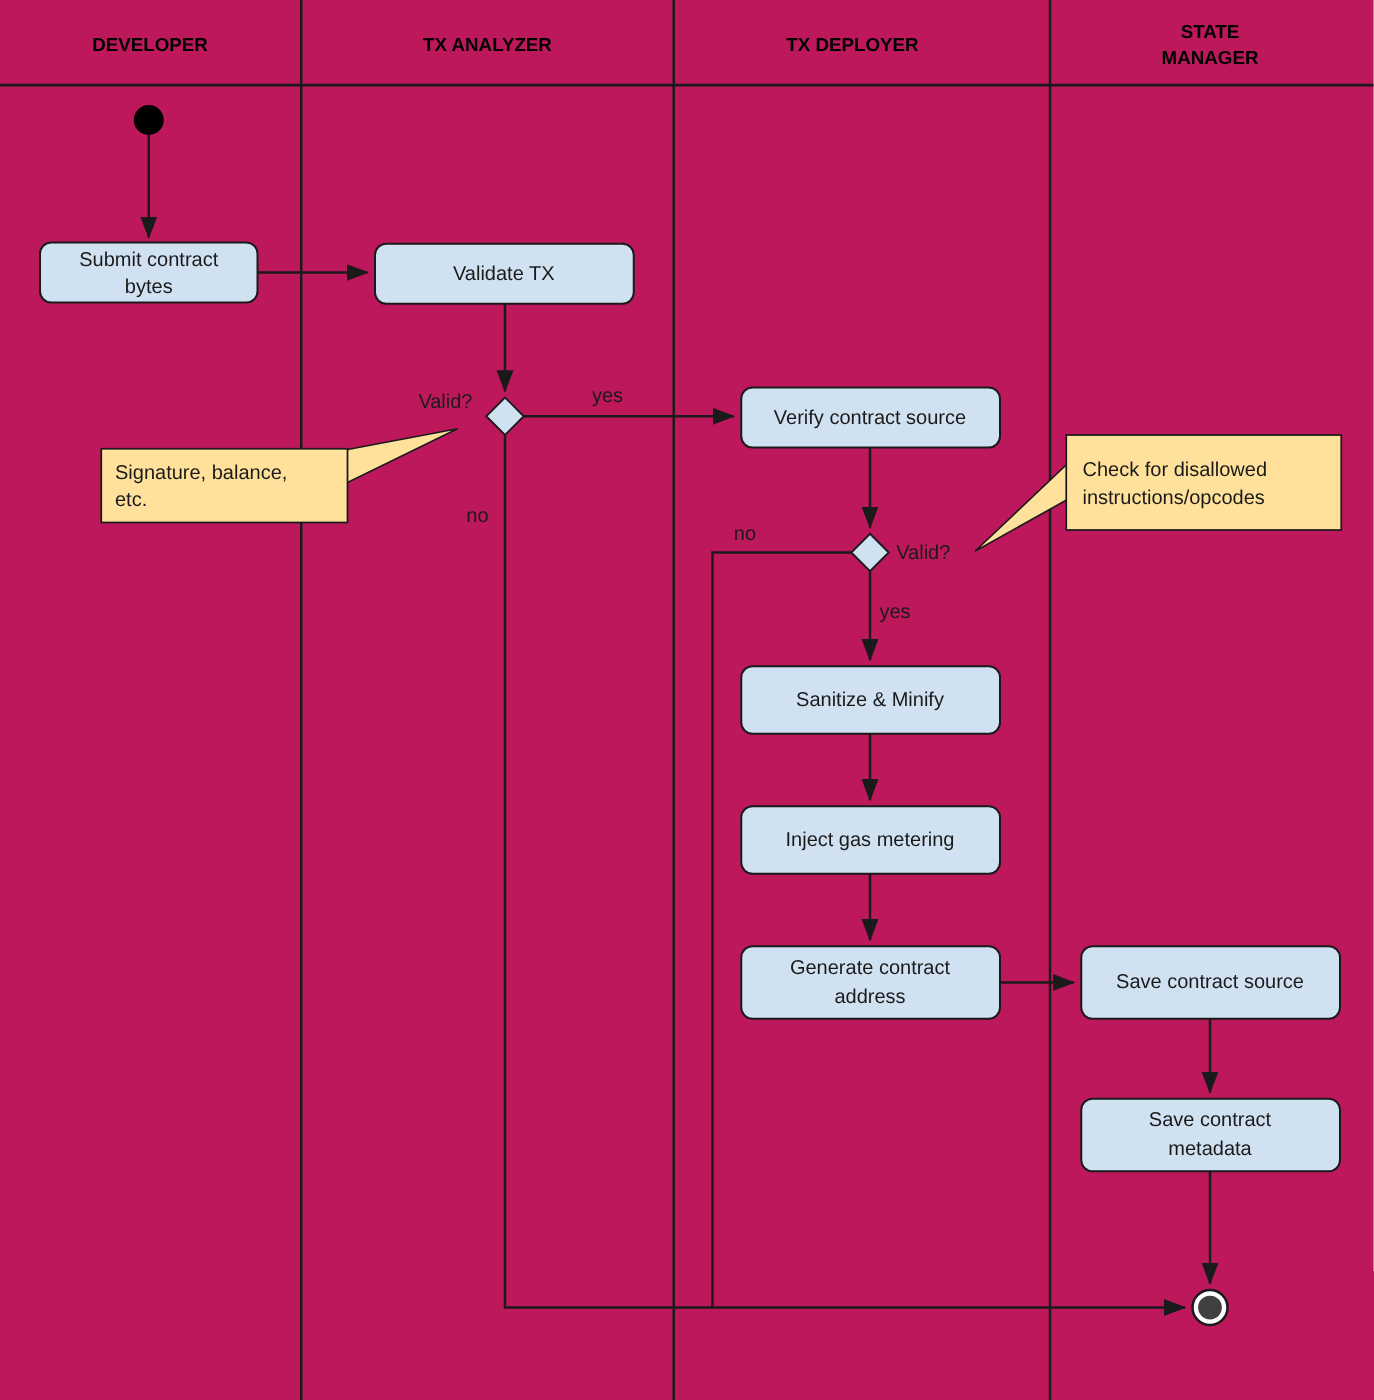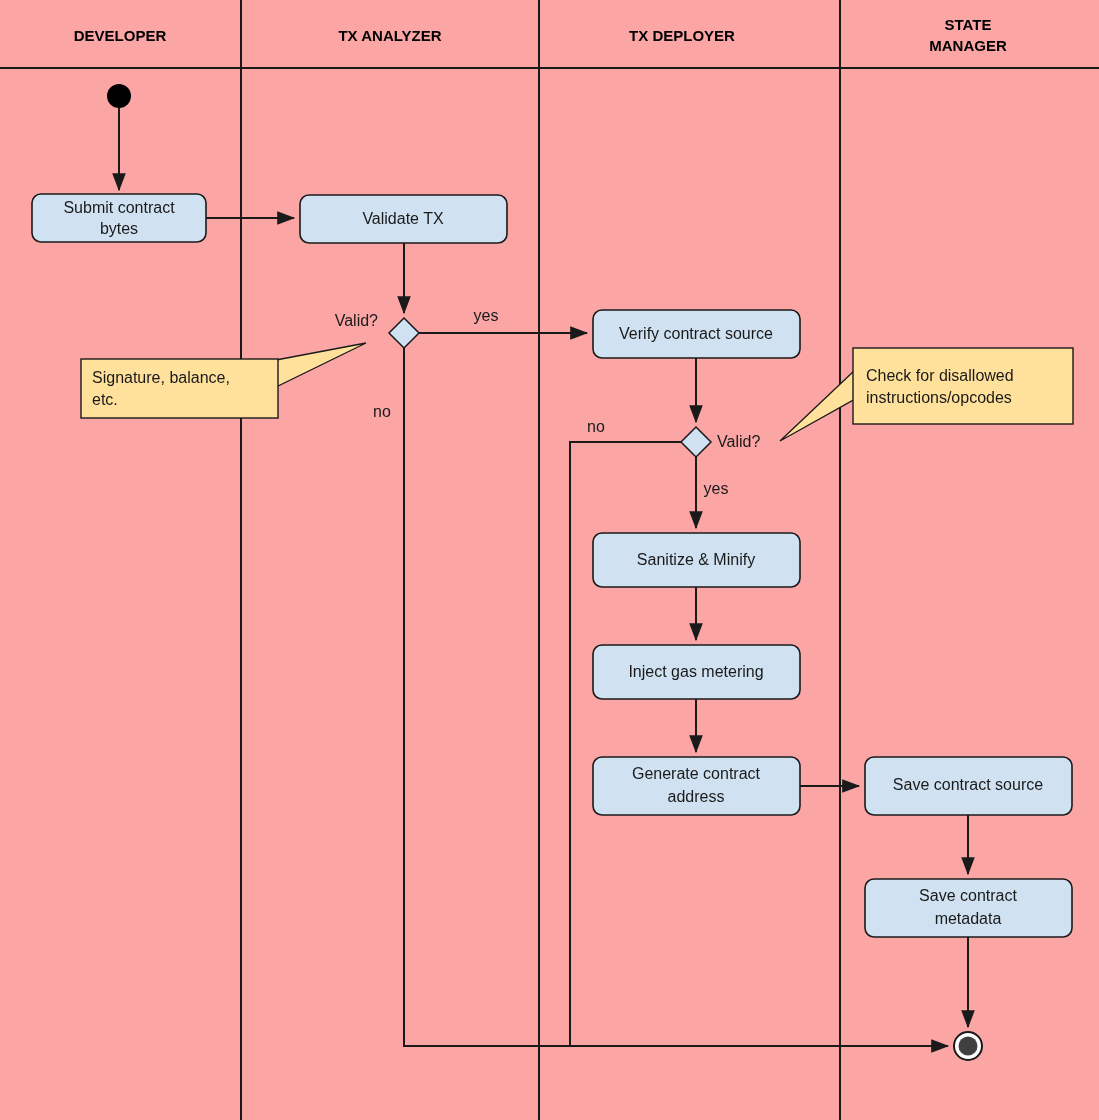--- a/index.html
+++ b/index.html
@@ -7,21 +7,21 @@
     padding: 0;
     background: #ffffff;
   }
   body {
     font-family: "Liberation Sans", sans-serif;
   }
   #canvas {
     position: relative;
     width: 1099px;
     height: 1120px;
-    background: #fca5a5;
+    background: #be185d;
     overflow: hidden;
   }
   svg#diagram {
     position: absolute;
     left: 0;
     top: 0;
     width: 1099px;
     height: 1120px;
   }
   .lane-title {

